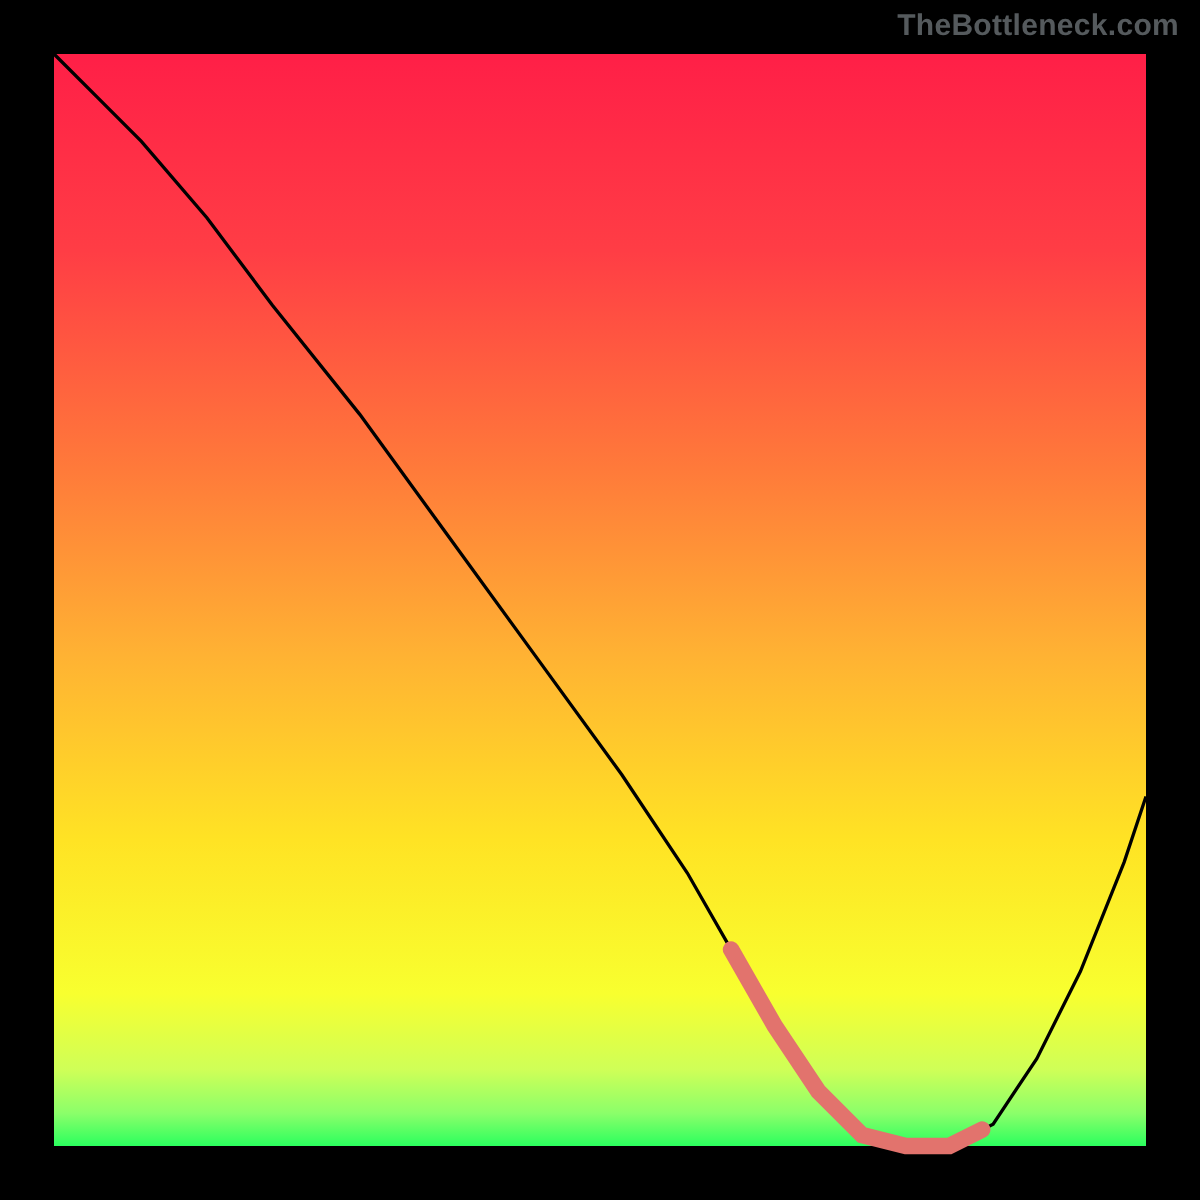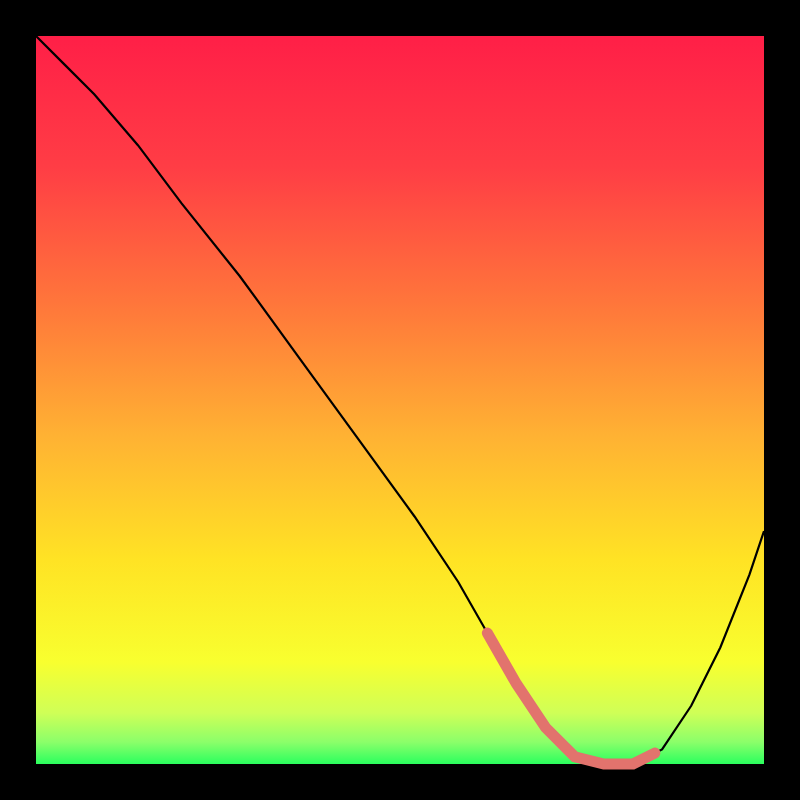--- a/index.html
+++ b/index.html
@@ -51,20 +51,21 @@
   .sweet-spot {
     fill: none;
     stroke-linecap: round;
   }
 </style>
 </head>
 <body>
 
 <div class="frame">
 
+  <div class="watermark">TheBottleneck.com</div>
 
   <div class="plot">
     <div class="gradient" id="grad" style="background: linear-gradient(rgb(255, 31, 71) 0%, rgb(255, 61, 69) 18%, rgb(255, 122, 58) 38%, rgb(255, 178, 51) 55%, rgb(255, 227, 36) 72%, rgb(248, 255, 47) 86%, rgb(207, 255, 87) 93%, rgb(139, 255, 106) 97%, rgb(43, 255, 94) 100%);"></div>
 
     <svg class="curve" viewBox="0 0 100 100" preserveAspectRatio="none">
       <path id="curve-path" fill="none" stroke="#000" stroke-width="2.2" vector-effect="non-scaling-stroke" d="M0.00 0.00 L4.00 4.00 L8.00 8.00 L14.00 15.00 L20.00 23.00 L28.00 33.00 L36.00 44.00 L44.00 55.00 L52.00 66.00 L58.00 75.00 L62.00 82.00 L66.00 89.00 L70.00 95.00 L74.00 99.00 L78.00 100.00 L82.00 100.00 L86.00 98.00 L90.00 92.00 L94.00 84.00 L98.00 74.00 L100.00 68.00"></path>
       <path id="sweet-path" class="sweet-spot" vector-effect="non-scaling-stroke" d="M62.00 82.00 L66.00 89.00 L70.00 95.00 L74.00 99.00 L78.00 100.00 L82.00 100.00 L85.00 98.50" stroke="#e2736d" stroke-width="11"></path>
     </svg>
   </div>
 

